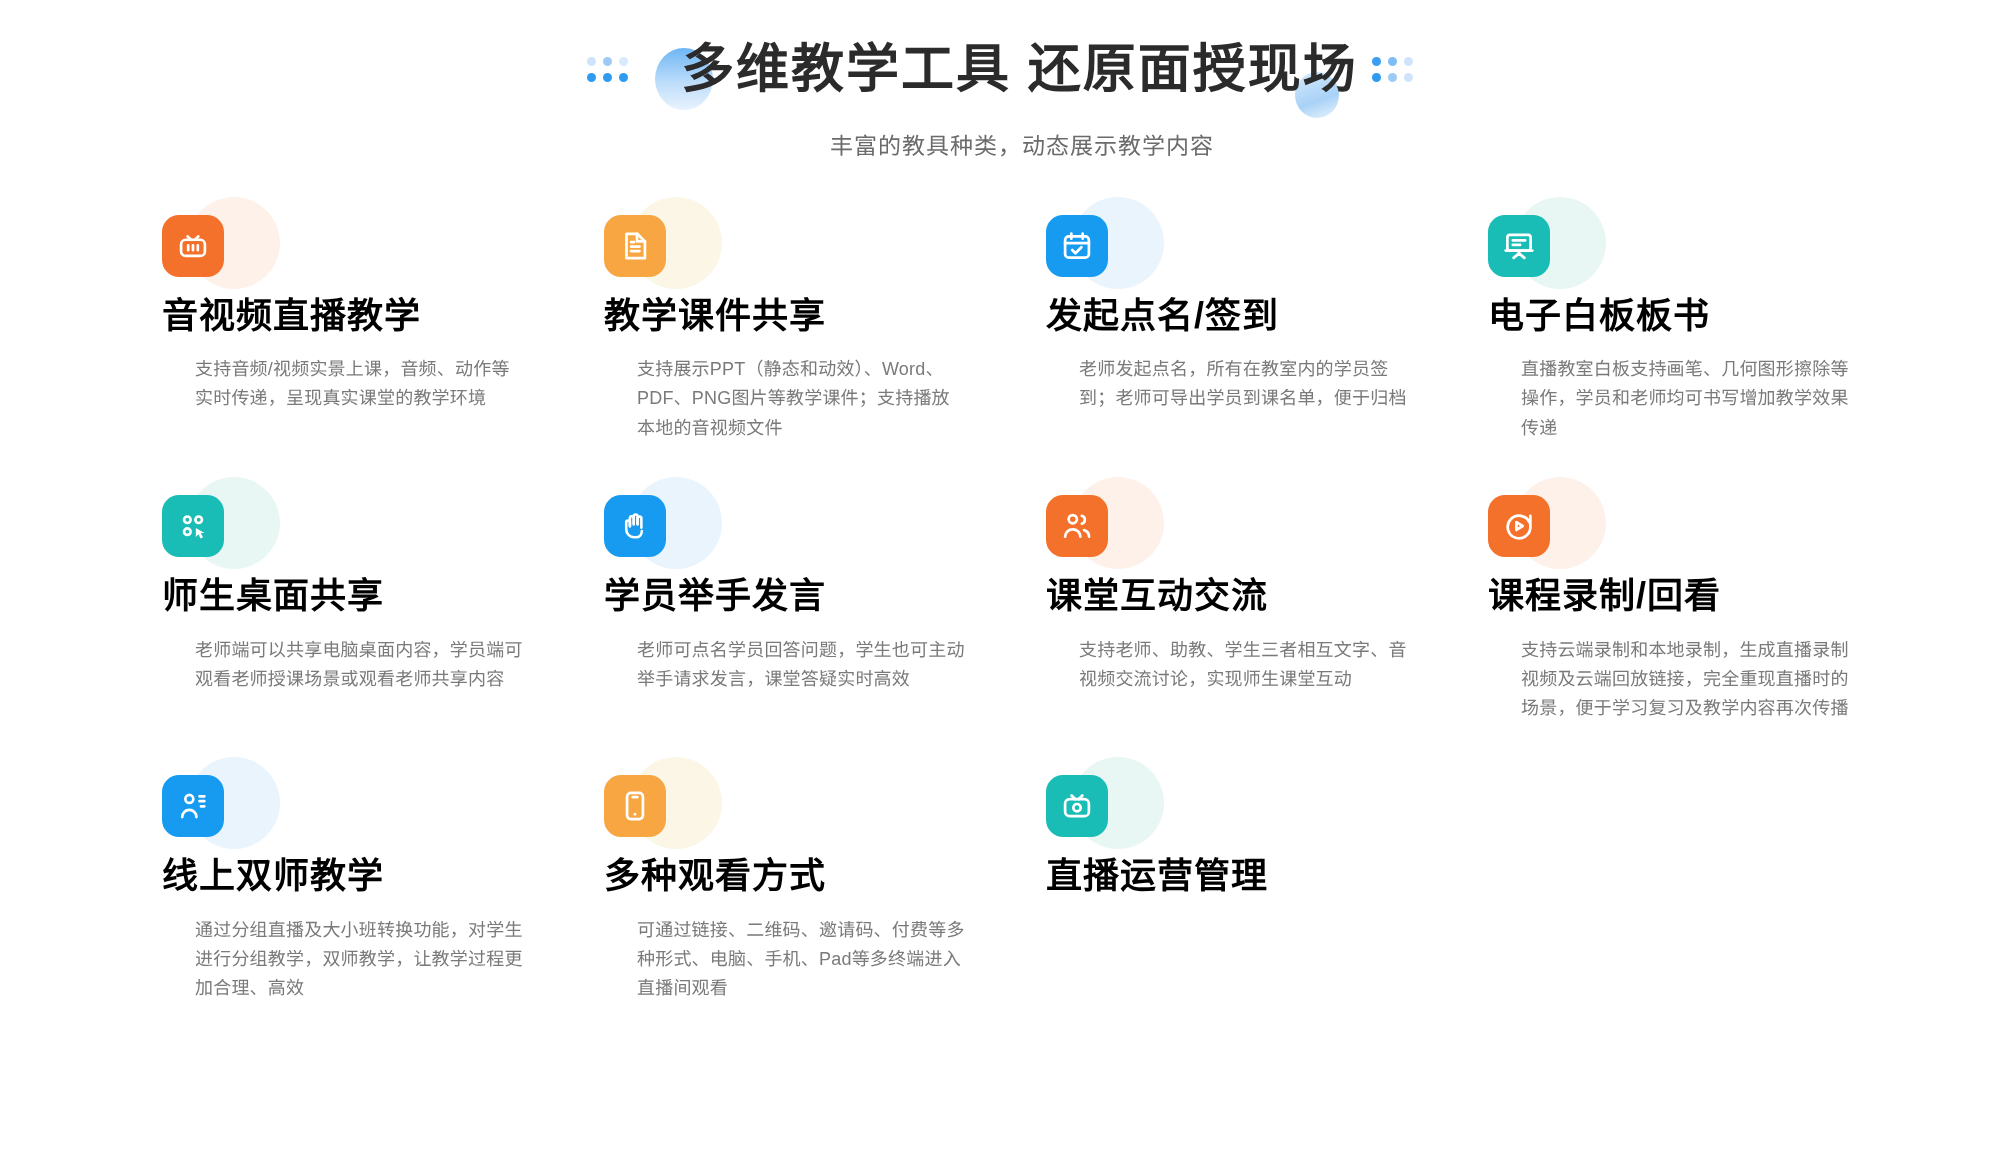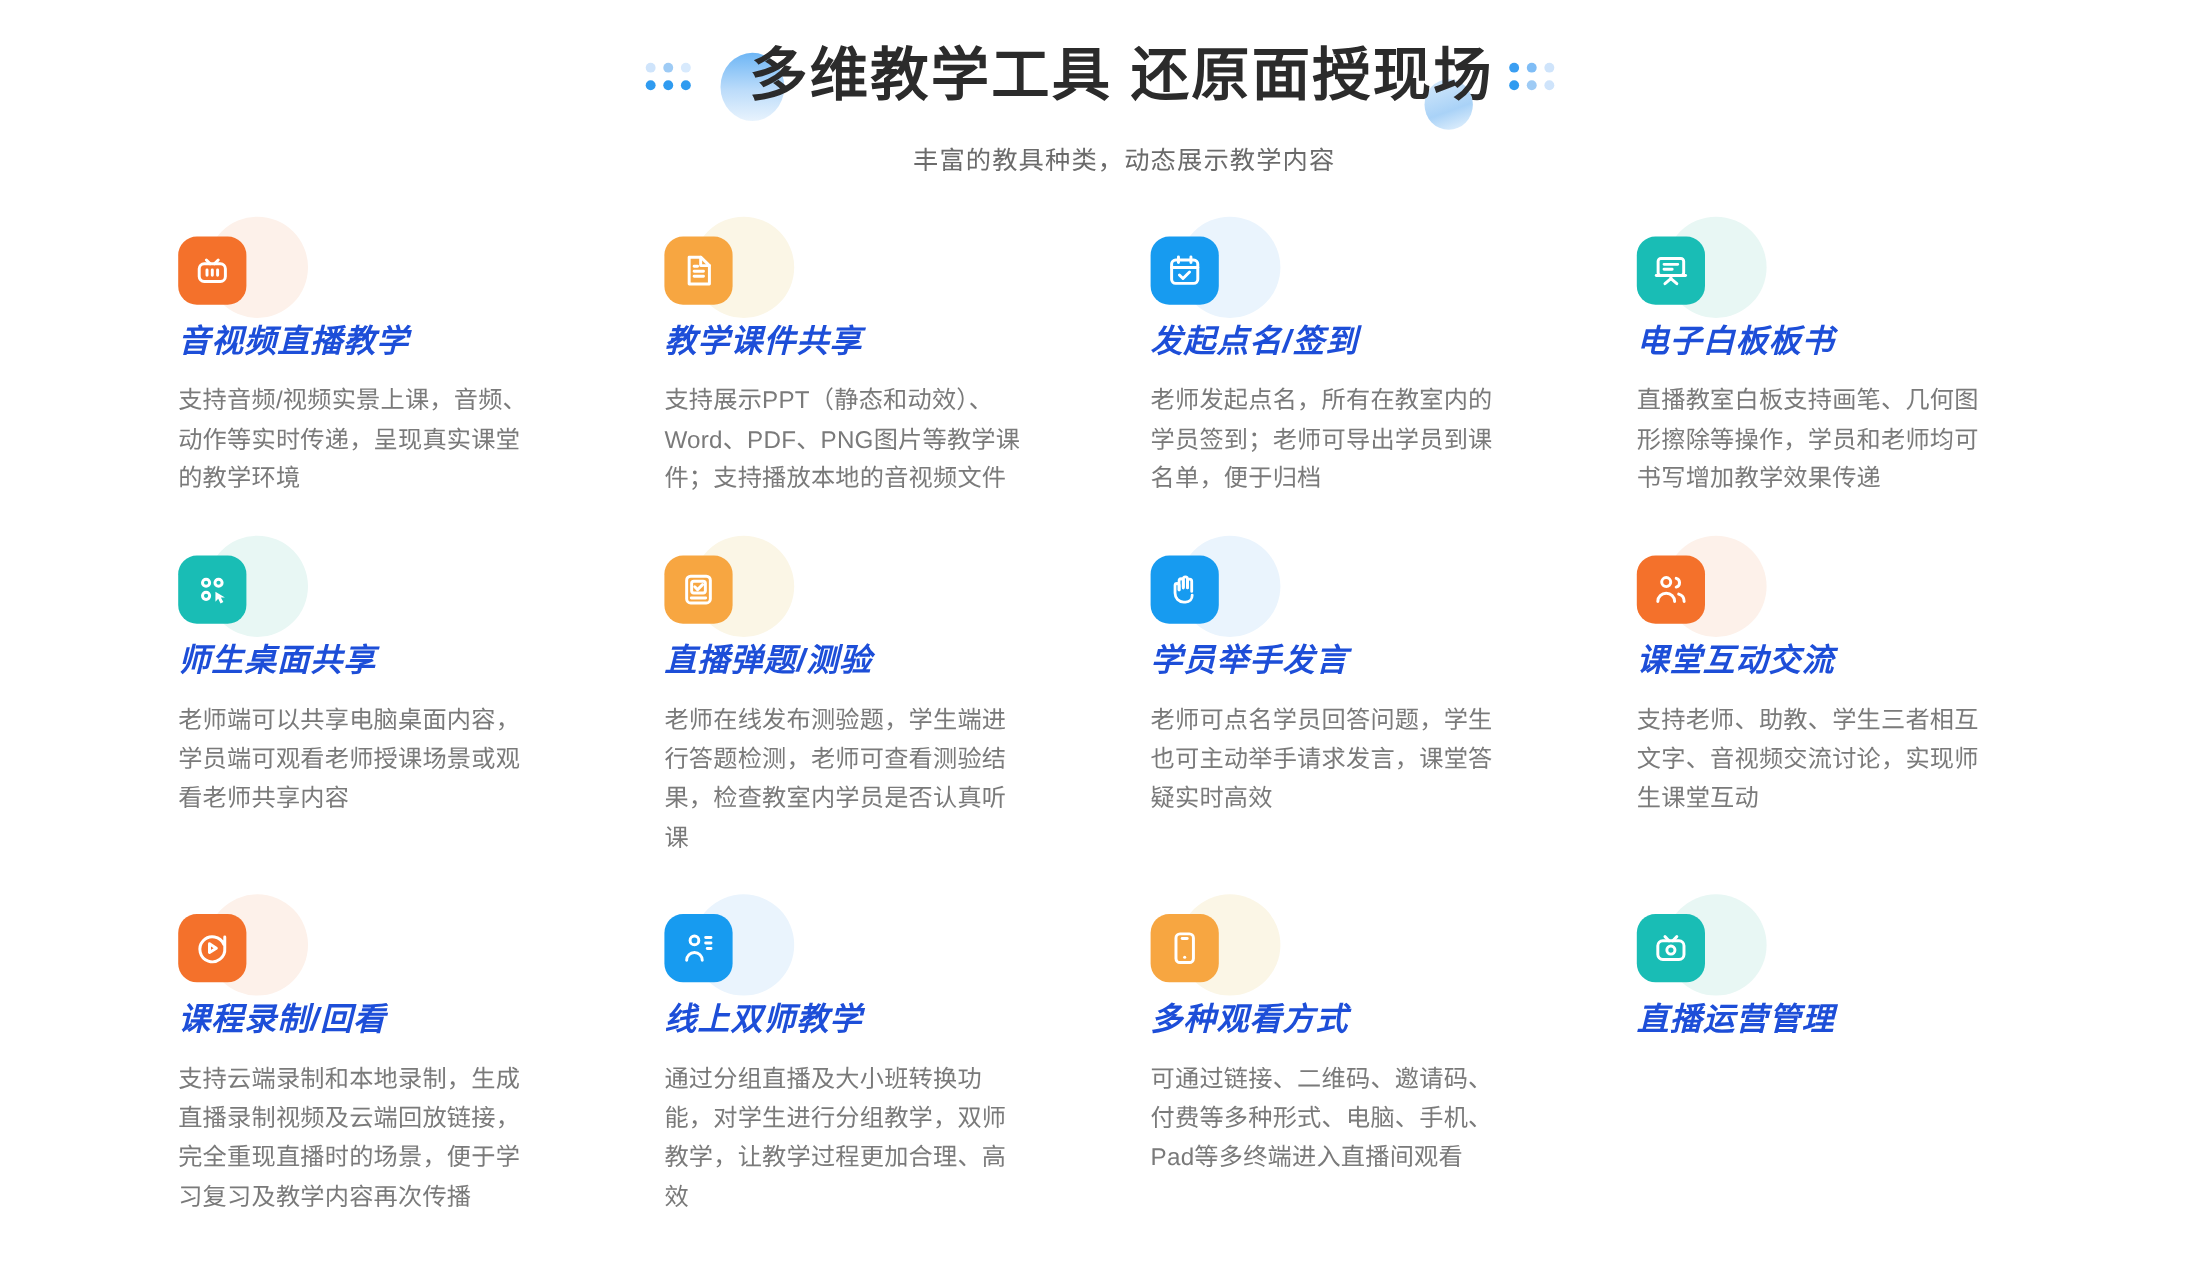--- a/index.html
+++ b/index.html
@@ -96,35 +96,35 @@
     position:relative;
     z-index:2;
     width:62px; height:62px;
     border-radius:17px;
     display:flex; align-items:center; justify-content:center;
   }
   .icon-tile svg { display:block; }
 
   .card-title {
     position:relative; z-index:2;
-    font-size:29px;
+    font-size:36px;
     font-weight:700;
-    color:#1d4ed8;
+    color:#000000;
     letter-spacing:1px;
     line-height:1.3;
     margin-bottom:16px;
-    font-style:italic;
   }
   .card-desc {
     position:relative; z-index:2;
-    font-size:22px;
+    font-size:18px;
     color:#7a7a7a;
     line-height:1.62;
     width:330px;
     letter-spacing:0.2px;
+    margin-left:33px;
   }
 </style>
 </head>
 <body>
 
 <div class="page">
 
   <div class="header">
     <div class="title-row">
       <span class="orb left"></span>
@@ -218,35 +218,20 @@
             <svg width="34" height="34" viewBox="0 0 24 24" fill="none" stroke="#fff" stroke-width="1.9" stroke-linecap="round" stroke-linejoin="round">
       <circle cx="8" cy="7.6" r="2.3"></circle>
               <circle cx="16" cy="7.6" r="2.3"></circle>
       <circle cx="8" cy="16" r="2.3"></circle>
       <path d="M14 13.4v6.4l1.8-1.9 1.5 3 1.8-.9-1.6-3h2.6z" fill="#fff" stroke="none"></path>
     </svg>
           </span>
         </div>
         <div class="card-title">师生桌面共享</div>
         <div class="card-desc">老师端可以共享电脑桌面内容，学员端可观看老师授课场景或观看老师共享内容</div>
-      </div>
-      <div class="card">
-        <div class="icon-wrap">
-          <span class="blob" style="background: rgb(251, 246, 230);"></span>
-          <span class="icon-tile" style="background: rgb(247, 166, 65);">
-            <svg width="34" height="34" viewBox="0 0 24 24" fill="none" stroke="#fff" stroke-width="1.9" stroke-linecap="round" stroke-linejoin="round">
-      <rect x="4.4" y="3.4" width="15.2" height="17.2" rx="2.6"></rect>
-      <rect x="7.6" y="6.6" width="8.8" height="7.6" rx="1.4"></rect>
-      <path d="M9.6 10.2l1.8 1.8 3.2-3.2"></path>
-      <path d="M7.4 17.4h9.2"></path>
-    </svg>
-          </span>
-        </div>
-        <div class="card-title">直播弹题/测验</div>
-        <div class="card-desc">老师在线发布测验题，学生端进行答题检测，老师可查看测验结果，检查教室内学员是否认真听课</div>
       </div>
       <div class="card">
         <div class="icon-wrap">
           <span class="blob" style="background: rgb(234, 244, 253);"></span>
           <span class="icon-tile" style="background: rgb(23, 155, 240);">
             <svg width="34" height="34" viewBox="0 0 24 24" fill="none" stroke="#fff" stroke-width="1.8" stroke-linecap="round" stroke-linejoin="round">
       <path d="M8.4 12.2V6.4a1.35 1.35 0 0 1 2.7 0v4.6"></path>
       <path d="M11.1 10.4V5.2a1.35 1.35 0 0 1 2.7 0v5.6"></path>
       <path d="M13.8 10.8V6.6a1.35 1.35 0 0 1 2.7 0v6.6"></path>
       <path d="M8.4 12.2V9.4a1.3 1.3 0 0 0-2.6 0v4.8c0 3.3 2.4 5.8 5.6 5.8h1.2c2.6 0 4.2-1.9 4.2-4.4"></path>

